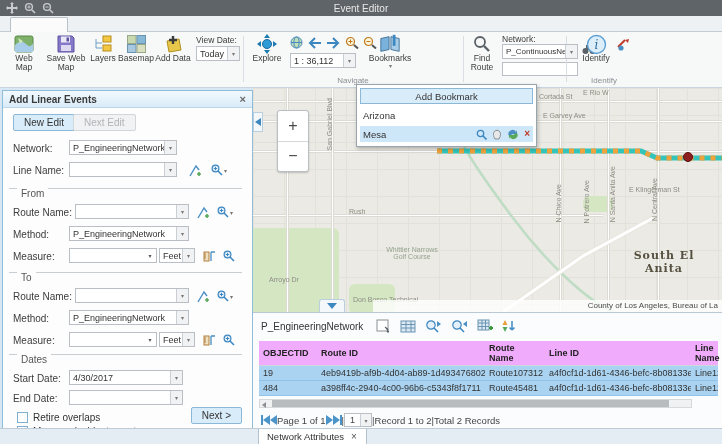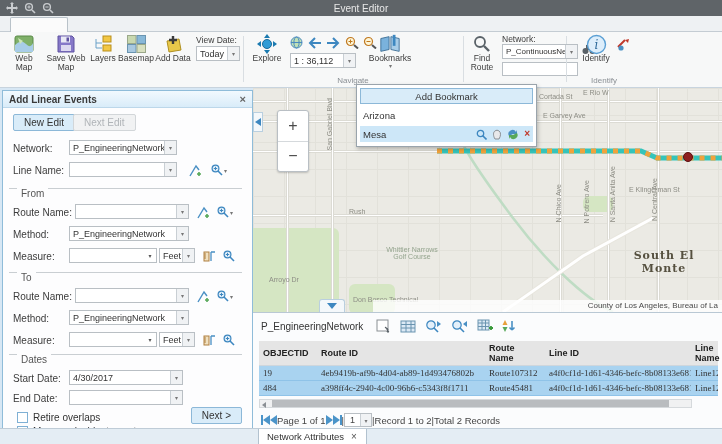--- a/index.html
+++ b/index.html
@@ -100,23 +100,23 @@
   .bmrow.sel { background:#cde7f8; }
   .bmrow .bmtools { margin-left:auto; display:flex; gap:5px; align-items:center; }
   
   .bottompanel { position:absolute; left:253px; top:312px; width:469px; height:116px;
     background:#fbfcfd; border-top:1px solid #b9c8d4; }
   .tbl-toolbar { height:26px; display:flex; align-items:center; gap:9px; padding:0 8px; }
   .tbl-toolbar .src { font-size:10px; color:#333; margin-right:4px; }
   .tblwrap { position:absolute; left:6px; top:28px; right:4px; }
   table.grid { border-collapse:collapse; width:100%; table-layout:fixed; font-size:9px; }
   table.grid th { text-align:left; font-weight:bold; color:#222; padding:2px 4px;
-    border-bottom:1px solid #cfd6dc; background:#e5e5e5; height:14px; }
+    border-bottom:1px solid #cfd6dc; background:#f0abfc; height:14px; }
   table.grid td { padding:2px 4px; height:14px; white-space:nowrap; overflow:hidden; }
-  tr.selrow td { background:#a9d3f0; border-bottom:1px solid #8fc3e8;font-family:Liberation Serif, serif; }
+  tr.selrow td { background:#a9d3f0; border-bottom:1px solid #8fc3e8; }
   .hscroll { position:absolute; left:6px; right:30px; top:86px; height:9px;
     background:#f0f1f2; border:1px solid #d5d9dc; }
   .hscroll .thumb { position:absolute; left:12px; top:0; bottom:0; width:92%; background:#b9bcbf; }
   .hscroll .larr { position:absolute; left:2px; top:2px; width:0; height:0;
     border-top:3px solid transparent; border-bottom:3px solid transparent; border-right:4px solid #8a8f94; }
   .pager { position:absolute; left:8px; top:100px; display:flex; align-items:center; 
     font-size:9.5px; color:#444; }
   .pgic { display:inline-flex; align-items:center; }
   .tri-r { width:0; height:0; border-top:5px solid transparent; border-bottom:5px solid transparent; border-left:7px solid #4b94c9; }
   .tri-l { width:0; height:0; border-top:5px solid transparent; border-bottom:5px solid transparent; border-right:7px solid #4b94c9; }
@@ -358,21 +358,21 @@
     <span class="mlabel v" style="left:302px;top:96px;">N Chico Ave</span>
     <span class="mlabel v" style="left:330px;top:92px;">N Potrero Ave</span>
     <span class="mlabel v" style="left:356px;top:78px;">N Santa Anita Ave</span>
     <span class="mlabel v" style="left:398px;top:90px;">N Central Ave</span>
     <span class="mlabel v" style="left:28px;top:22px;">Del Mar Ave</span>
     <span class="mlabel v" style="left:73px;top:10px;">San Gabriel Blvd</span>
     <span class="mlabel" style="left:96px;top:120px;">Rush</span>
     <span class="mlabel" style="left:130px;top:158px;width:58px;white-space:normal;text-align:center;color:#94a48e;">Whittier Narrows Golf Course</span>
     <div class="citylabel" style="left:376px;top:162px;width:70px;">
       <div>South El</div>
-      <div>Monte</div>
+      <div>Anita</div>
     </div>
     <span class="mlabel" style="left:16px;top:188px;">Arroyo Dr</span>
     <span class="mlabel" style="left:100px;top:208px;">Don Bosco Technical</span>
     <div class="attrib">County of Los Angeles, Bureau of La</div>
 
     <div class="zoomctl">
       <div class="zin">+</div>
       <div>−</div>
     </div>
     <div class="collapse-left">

